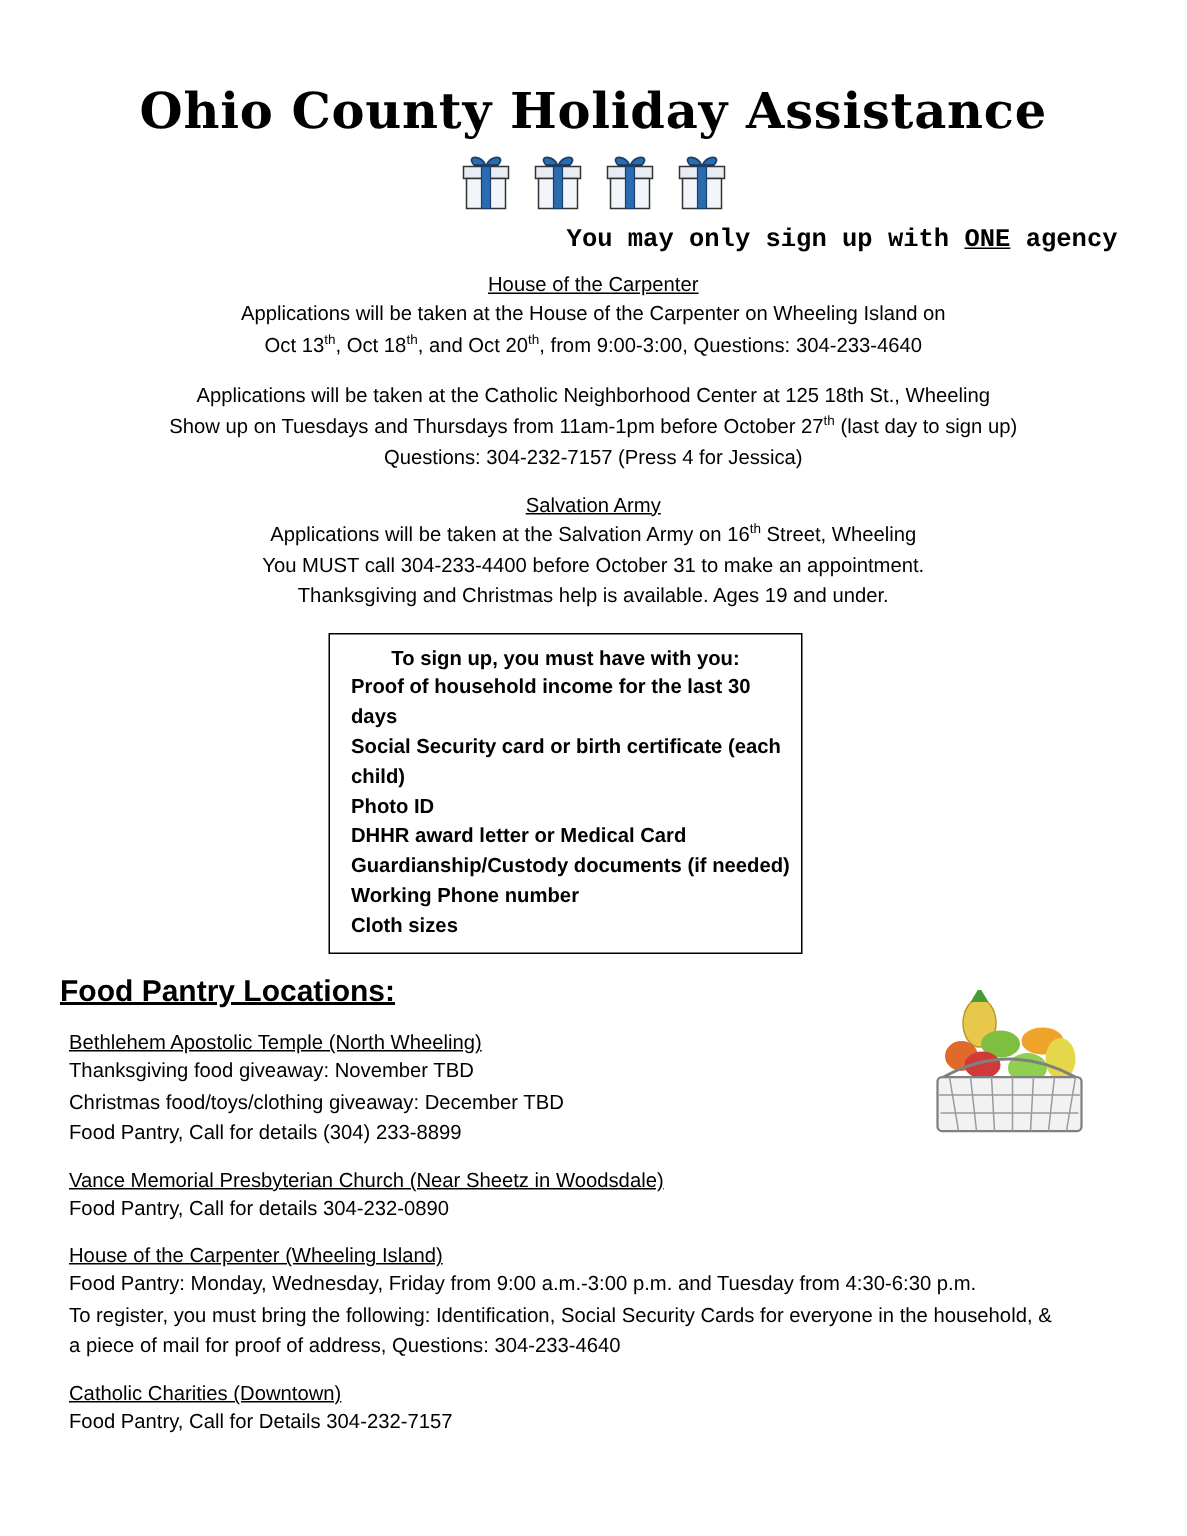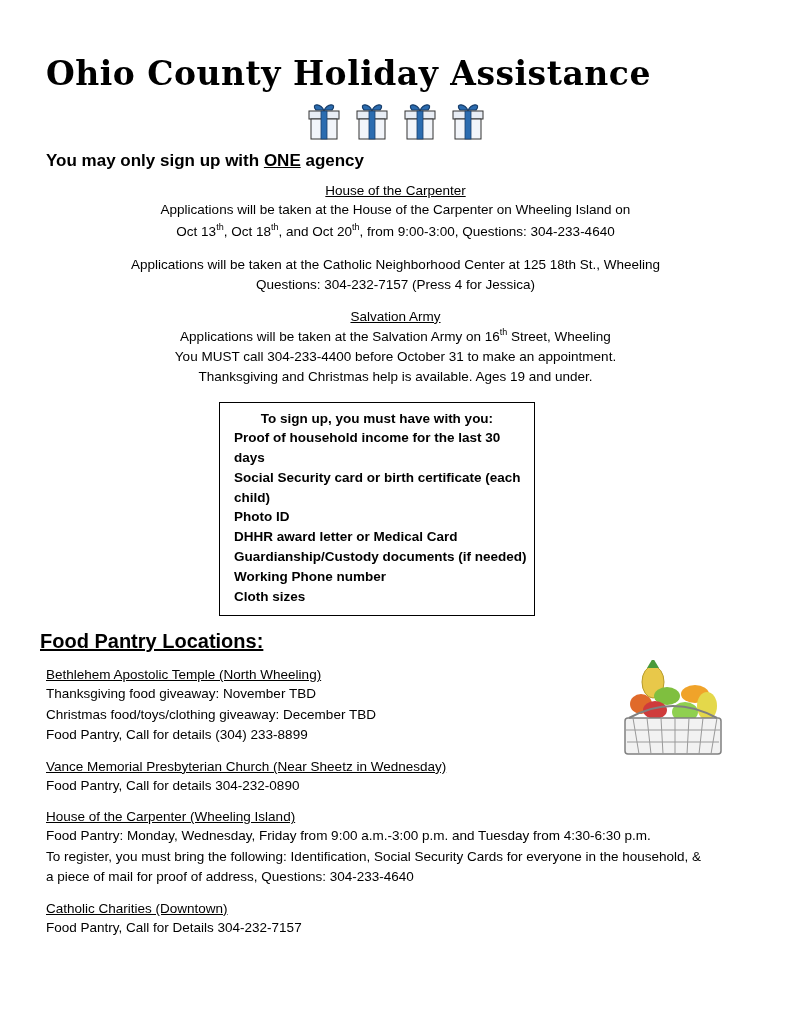--- a/index.html
+++ b/index.html
@@ -19,42 +19,44 @@
     position: relative;
     width: 791px;
     height: 1024px;
     box-sizing: border-box;
     padding: 40px 46px 0 46px;
   }
   .title {
     font-family: "DejaVu Serif", serif;
     font-weight: bold;
     font-size: 33px;
+    text-align: center;
     letter-spacing: 0.5px;
     margin: 14px 0 0 0;
     white-space: nowrap;
   }
   .gifts {
     display: flex;
     justify-content: center;
     align-items: flex-end;
     gap: 8px;
     margin-top: 6px;
     height: 46px;
   }
   .gift {
     width: 40px;
     height: 44px;
     position: relative;
   }
   .subtitle {
-    text-align: left;
+    text-align: right;
     font-size: 17px;
     font-weight: bold;
     margin: 6px 0 12px 0;
+    font-family: Liberation Mono, monospace;
   }
   .subtitle u { text-decoration: underline; }
 
   .section { margin-bottom: 13px; text-align: center; }
   .sec-head {
     font-size: 13.5px;
     text-decoration: underline;
     margin-bottom: 2px;
   }
   .line {
@@ -145,20 +147,21 @@
   </div>
 
   <div class="section">
     <div class="sec-head">House of the Carpenter</div>
     <div class="line">Applications will be taken at the House of the Carpenter on Wheeling Island on</div>
     <div class="line">Oct 13<sup>th</sup>, Oct 18<sup>th</sup>, and Oct 20<sup>th</sup>, from 9:00-3:00, Questions: 304-233-4640</div>
   </div>
 
   <div class="section">
     <div class="line">Applications will be taken at the Catholic Neighborhood Center at 125 18th St., Wheeling</div>
+    <div class="line">Show up on Tuesdays and Thursdays from 11am-1pm before October 27<sup>th</sup> (last day to sign up)</div>
     <div class="line">Questions: 304-232-7157 (Press 4 for Jessica)</div>
   </div>
 
   <div class="section">
     <div class="sec-head">Salvation Army</div>
     <div class="line">Applications will be taken at the Salvation Army on 16<sup>th</sup> Street, Wheeling</div>
     <div class="line">You MUST call 304-233-4400 before October 31 to make an appointment.</div>
     <div class="line">Thanksgiving and Christmas help is available. Ages 19 and under.</div>
   </div>
 
@@ -176,21 +179,21 @@
   <div class="pantry-title">Food Pantry Locations:</div>
 
   <div class="pantry-block">
     <div class="sec-head">Bethlehem Apostolic Temple (North Wheeling)</div>
     <div class="line">Thanksgiving food giveaway: November TBD</div>
     <div class="line">Christmas food/toys/clothing giveaway: December TBD</div>
     <div class="line">Food Pantry, Call for details  (304) 233-8899</div>
   </div>
 
   <div class="pantry-block">
-    <div class="sec-head">Vance Memorial Presbyterian Church (Near Sheetz in Wednesday)</div>
+    <div class="sec-head">Vance Memorial Presbyterian Church (Near Sheetz in Woodsdale)</div>
     <div class="line">Food Pantry, Call for details 304-232-0890</div>
   </div>
 
   <div class="pantry-block">
     <div class="sec-head">House of the Carpenter (Wheeling Island)</div>
     <div class="line">Food Pantry:  Monday, Wednesday, Friday from 9:00 a.m.-3:00 p.m. and Tuesday from 4:30-6:30 p.m.</div>
     <div class="line">To register, you must bring the following: Identification, Social Security Cards for everyone in the household, &amp;</div>
     <div class="line">a piece of mail for proof of address, Questions: 304-233-4640</div>
   </div>
 

